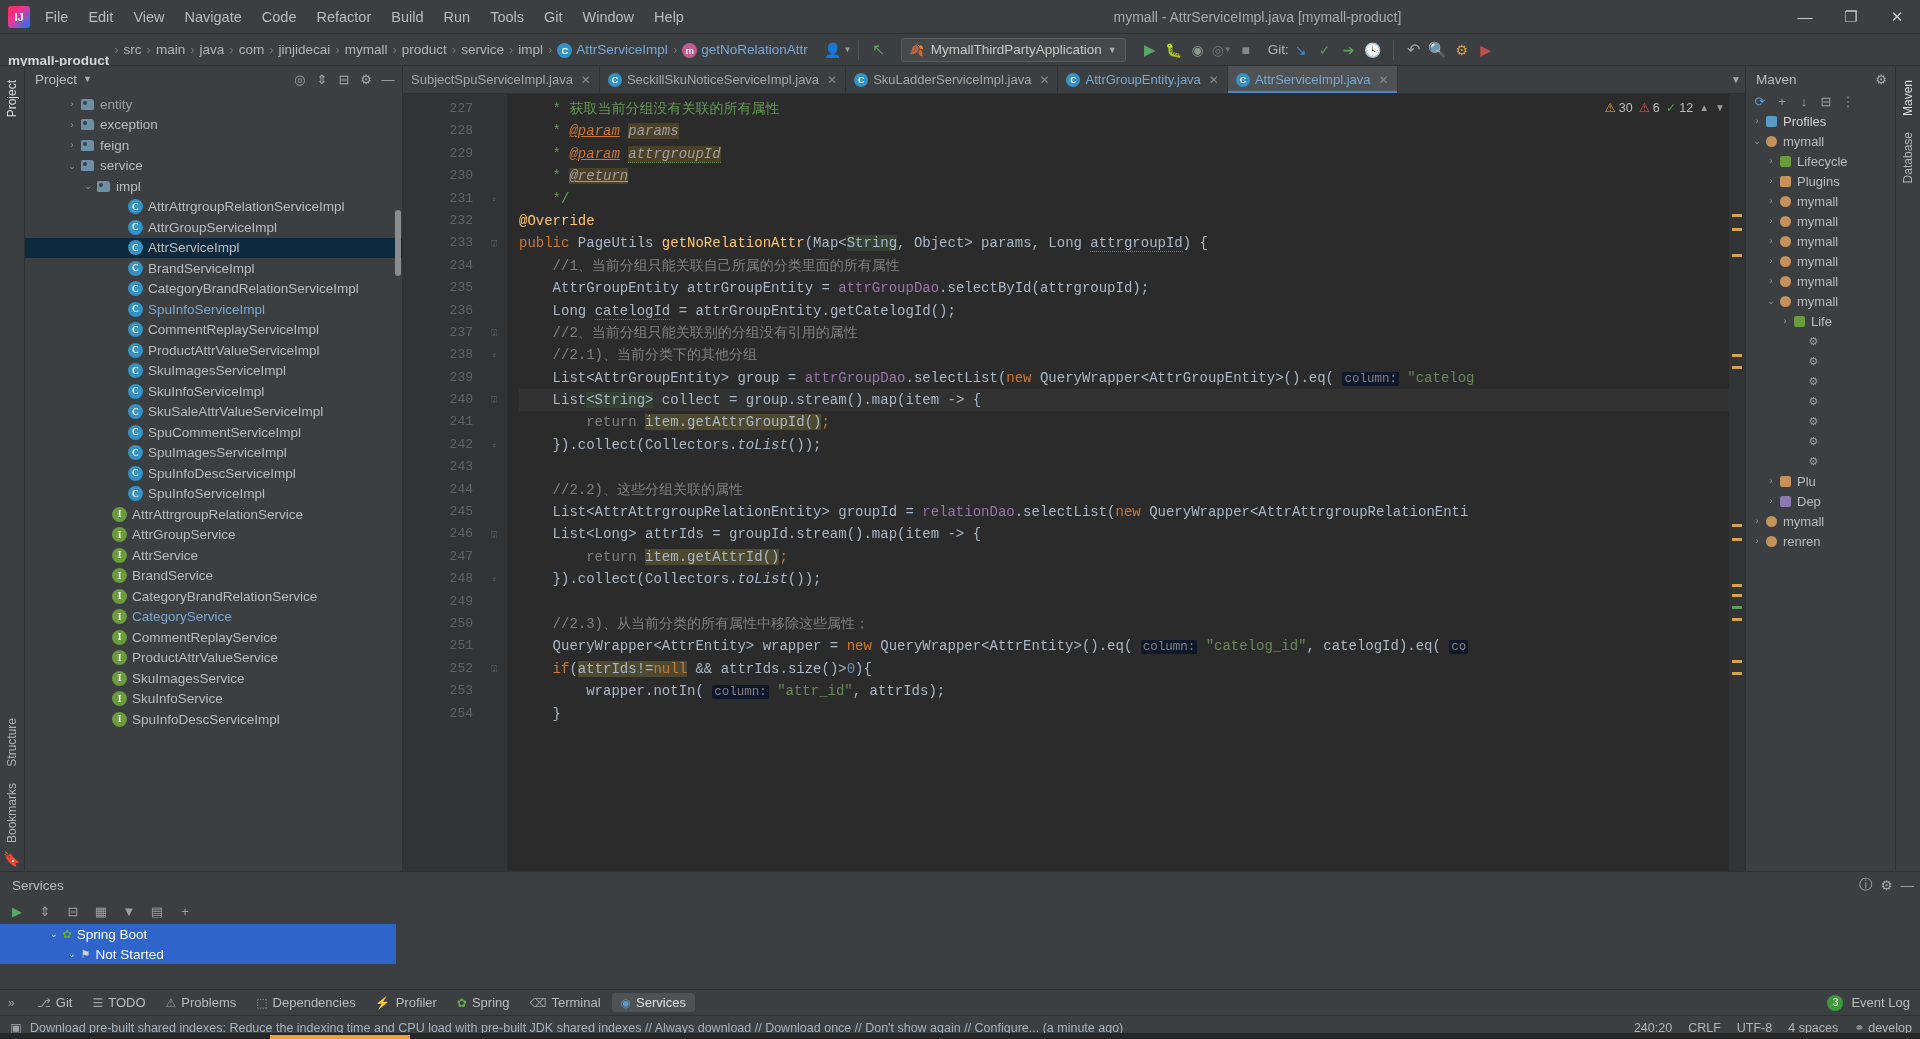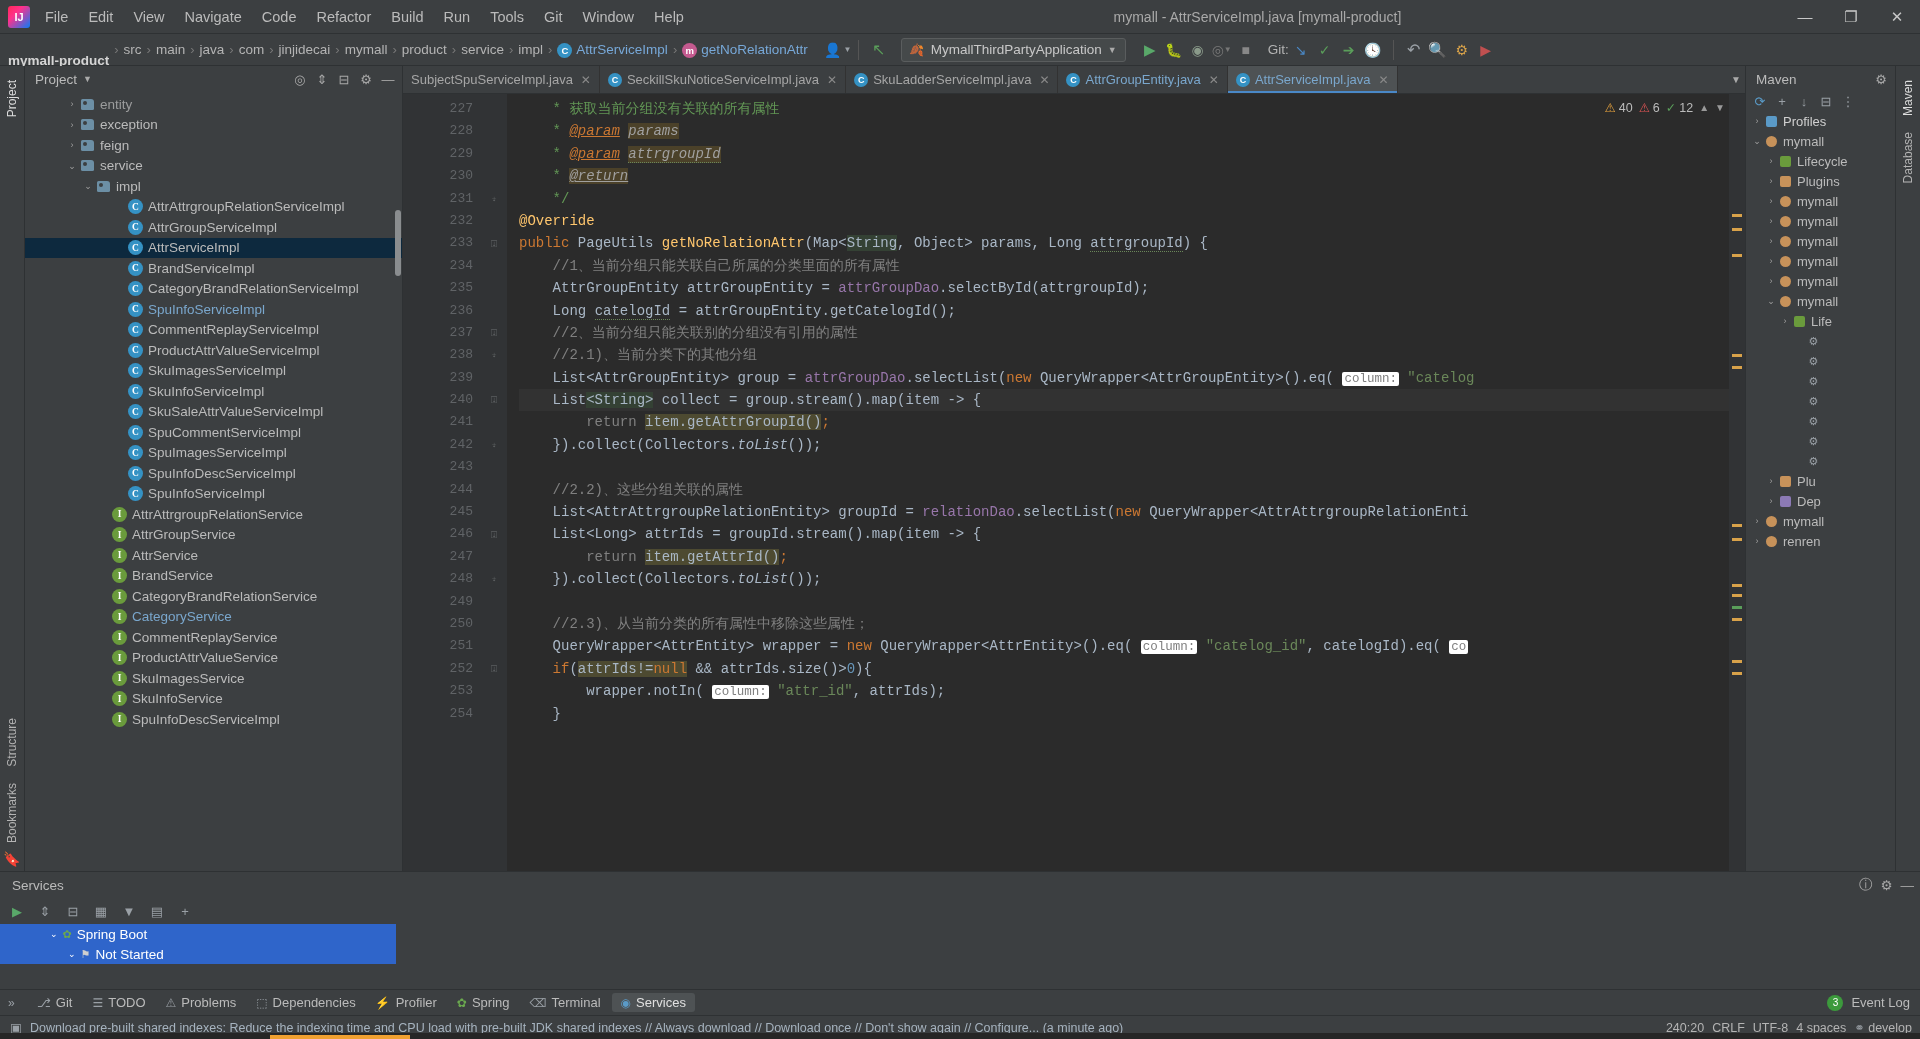--- a/index.html
+++ b/index.html
@@ -146,21 +146,21 @@
   .cline { height: 22.4px; }
   .kw { color: #cc7832; }
   .str { color: #6a8759; }
   .cmt { color: #808080; }
   .cmt-doc { color: #629755; }
   .tagdoc { color: #cc7832; text-decoration: underline; font-style: italic;}
   .param-hl { background: #4b4129; color: #a0a0a0; font-style: italic;}
   .fn { color: #ffc66d; }
   .field { color: #9876aa; }
   .num { color: #6897bb; }
-  .hint { color: #808080; background:#ffffff; border-radius:2px; padding: 0 2px; font-size:12.5px;}
+  .hint { color: #808080; background:#0f172a; border-radius:2px; padding: 0 2px; font-size:12.5px;}
   .hl-yellow { background: #4d4a31; }
   .hl-green { background: #344134; }
   .underline-wave { border-bottom: 1px dotted #6a8759; }
   .static-it { font-style: italic; }
 
   .err-strip {
     width: 16px; background: #313335; flex: 0 0 16px; position: relative;
   }
   .mark { position: absolute; width: 10px; height: 3px; left: 3px; }
 
@@ -212,21 +212,21 @@
   .btab .bi { font-size:12px; color:#9aa0a6; }
   .bottombar .right { margin-left:auto; display:flex; align-items:center; gap:8px; padding-right: 10px;}
   .evt-badge { width:16px;height:16px;border-radius:50%;background:#3c9a3c;color:#fff;font-size:10px;display:flex;align-items:center;justify-content:center;}
 
   
   .statusbar {
     height: 24px; background: #3c3f41; border-top: 1px solid #2e3133; flex: 0 0 24px;
     display: flex; align-items: center; font-size: 12.5px; color: #a8b2bb; padding: 0 8px;
   }
   .statusbar .msg { color: #a6b3bf; }
-  .statusbar .right { margin-left: auto; display: flex; align-items: center; gap: 8px; color:#b4b4b4;}
+  .statusbar .right { margin-left: auto; display: flex; align-items: center; gap: 16px; color:#b4b4b4;}
   .sb-ico { width:16px;height:16px;display:flex;align-items:center;justify-content:center;margin-right:6px;color:#9aa0a6;}
 
   
   .taskbar { position:absolute; left:0; bottom:0; width:1920px; height:6px; background:#262626; }
   .taskbar .accent { position:absolute; left:270px; bottom:0; width:140px; height:4px; background:#f0a030;}
 </style>
 </head>
 <body>
 
 <div id="app">
@@ -659,21 +659,21 @@
           <div class="mark" style="top:490px;background:#d8a24a;"></div>
           <div class="mark" style="top:500px;background:#d8a24a;"></div>
           <div class="mark" style="top:512px;background:#5a9e5a;"></div>
           <div class="mark" style="top:524px;background:#d8a24a;"></div>
           <div class="mark" style="top:566px;background:#d8a24a;"></div>
           <div class="mark" style="top:578px;background:#d8a24a;"></div>
         </div>
         <div class="insp-widget">
           <span class="it">
               <span style="color:#e8a33d;">⚠</span>
-              <span>40</span>
+              <span>30</span>
             </span>
           <span class="it">
               <span style="color:#e05555;">⚠</span>
               <span>6</span>
             </span>
           <span class="it">
               <span style="color:#5a9e5a;">✓</span>
               <span>12</span>
             </span>
           <span style="color:#999;font-size:10px;">▲</span>

